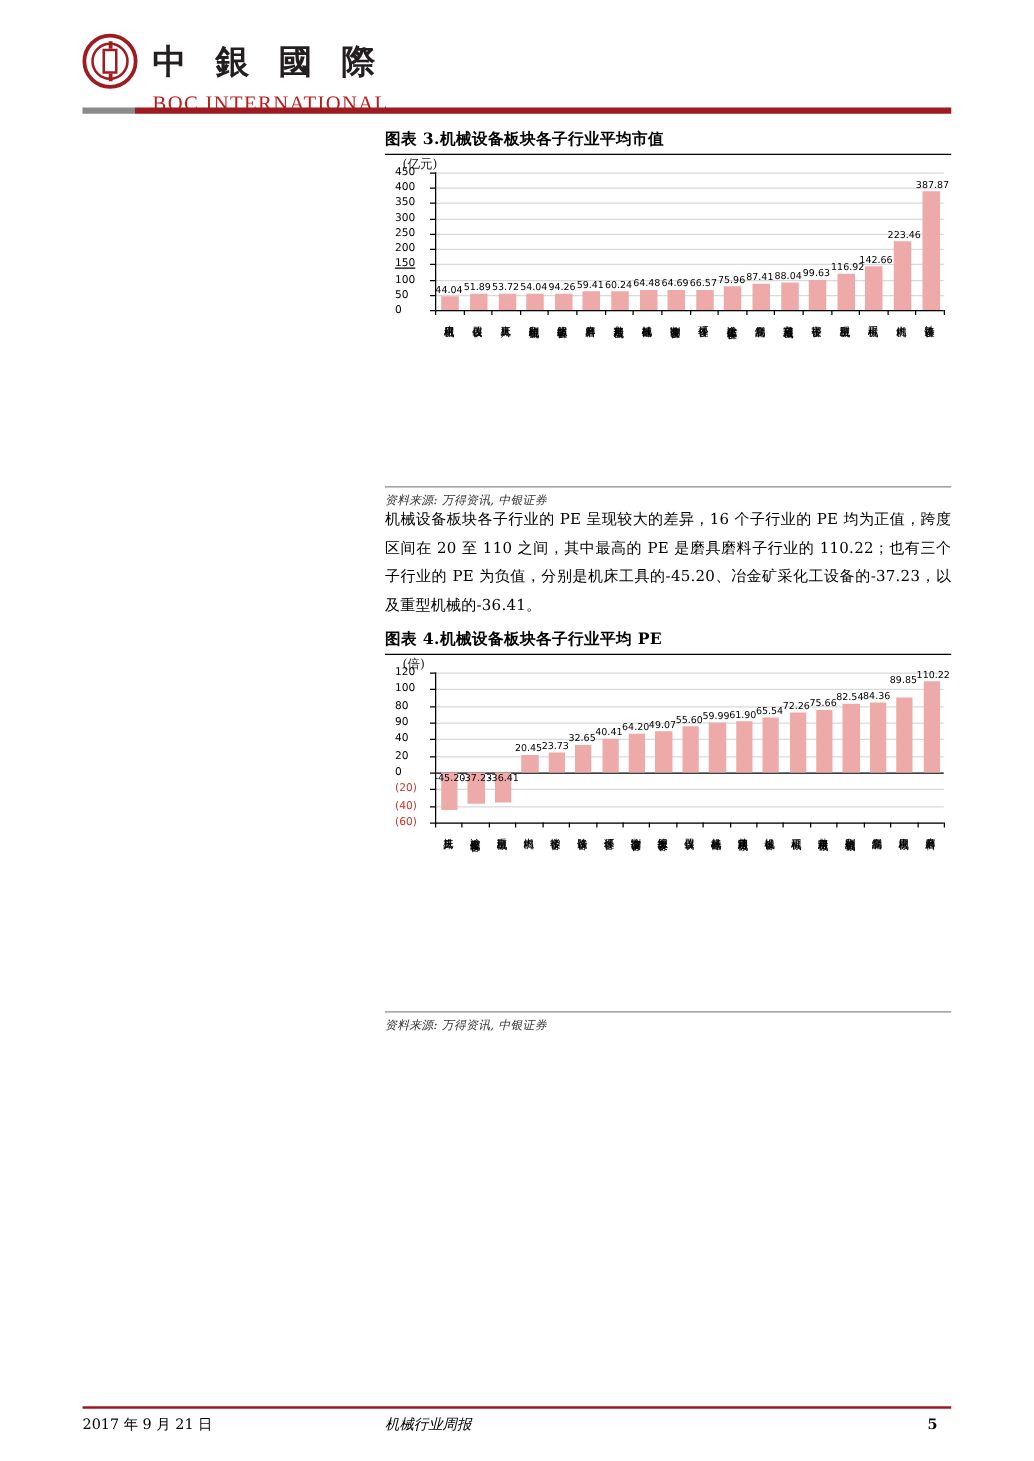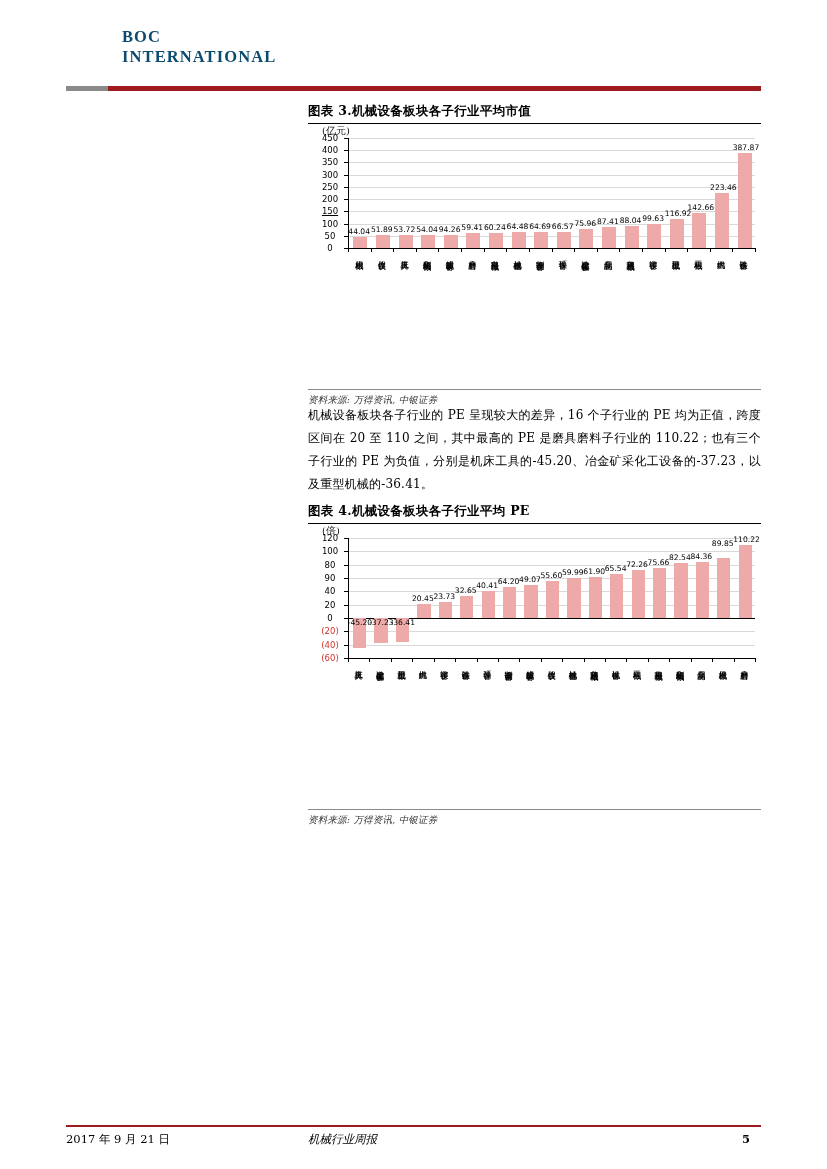--- a/index.html
+++ b/index.html
@@ -27,21 +27,21 @@
     border:2.5px solid #9e1b20;box-sizing:border-box;background:#fff;
   }
   .logo-mark .vbar{
     position:absolute;left:20.5px;top:6px;width:3px;height:32px;background:#9e1b20;
   }
   .logo-cn{
     font-family:"DejaVu Serif",serif;font-weight:bold;color:#231f20;
     font-size:27px;letter-spacing:7px;margin-left:12px;line-height:1;
   }
   .logo-en{
-    font-family:"Liberation Serif",serif;font-weight:bold;color:#0c4a6e;
+    font-family:"Liberation Serif",serif;font-weight:normal;color:#b91c1c;
     font-size:16.5px;letter-spacing:1.1px;margin-left:56px;margin-top:1px;
   }
   .rule-wrap{position:absolute;left:66px;top:86px;width:695px;height:5px;}
   .rule-grey{position:absolute;left:0;top:0;width:42px;height:5px;background:#8a8a8a;}
   .rule-red{position:absolute;left:42px;top:0;width:653px;height:5px;background:#9e1b20;}
 
   
   .col{position:absolute;left:308px;top:0;width:453px;}
 
   .fig-title{
@@ -60,21 +60,21 @@
   .unit{
     position:absolute;font-family:"DejaVu Serif",serif;font-size:10px;color:#222;
   }
   .plot{position:absolute;border-left:1.3px solid #000;box-sizing:border-box;}
   .gridline{position:absolute;left:0;right:0;height:1px;background:#d9d9d9;}
   .zeroline{position:absolute;left:0;right:0;height:1.2px;background:#000;}
   .ytick{
     position:absolute;right:0;width:5px;height:1px;background:#000;
   }
   .ylab{
-    position:absolute;text-align:center;font-family:"DejaVu Sans",sans-serif;
+    position:absolute;text-align:left;font-family:"DejaVu Sans",sans-serif;
     font-size:8.5px;color:#000;line-height:8px;white-space:nowrap;
   }
   .ylab.neg{color:#d0342c;}
   .bar{
     position:absolute;background:#edaaa8;
   }
   .vlab{
     position:absolute;font-family:"DejaVu Sans",sans-serif;font-size:7.6px;
     color:#000;white-space:nowrap;line-height:8px;
   }
@@ -100,20 +100,29 @@
   .foot-date{left:66px;}
   .foot-mid{left:308px;font-style:italic;}
   .foot-page{left:742px;font-weight:bold;}
 </style>
 </head>
 <body>
 
 <div class="page">
 
   <div class="logo-block">
+    <div class="logo-row">
+      <div class="logo-mark">
+        <div class="ring"></div>
+          <div class="ring2"></div>
+        <div class="vbar"></div>
+          <div class="sq"></div>
+      </div>
+      <div class="logo-cn">中 銀 國 際</div>
+    </div>
     <div class="logo-en">BOC INTERNATIONAL</div>
   </div>
   <div class="rule-wrap">
     <div class="rule-grey"></div>
       <div class="rule-red"></div>
   </div>
 
   <div class="col">
 
     <div style="position:absolute;left:0;top:103px;width:453px;">

